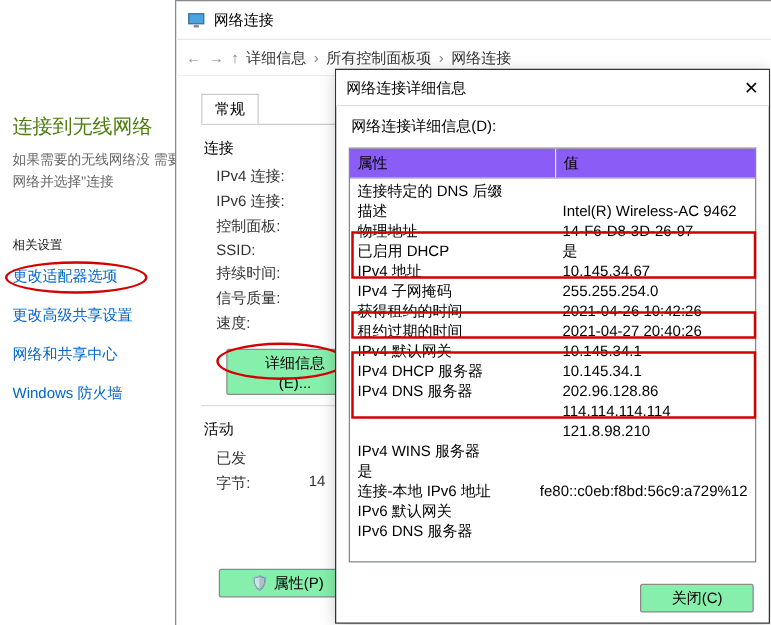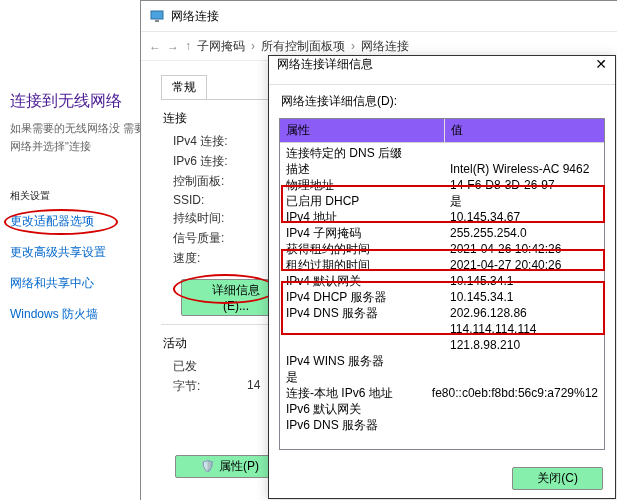--- a/index.html
+++ b/index.html
@@ -7,39 +7,39 @@
 .win1{position:absolute;left:140px;top:0;width:477px;height:500px;border:1px solid #888;background:#fff}
 .titlebar1{display:flex;align-items:center;height:30px;padding:0 8px;border-bottom:1px solid #e8e8e8}
 .tb-icon{width:16px;height:16px;margin-right:6px}
 .tb-title{font-size:12px;flex:1}
 .breadcrumb{display:flex;align-items:center;height:28px;padding:0 8px;gap:6px;color:#333;border-bottom:1px solid #eee}
 .bc-arrow{color:#888;cursor:pointer}
 .bc-nav{display:flex;align-items:center;gap:6px}
 .bc-sep{color:#888}
 .bc-seg{color:#333}
 .sidebar-left{position:absolute;left:0;top:65px;width:150px;padding:26px 10px 0 10px}
-.sl-head{font-size:16px;color:#4c1d95;margin-bottom:8px}
+.sl-head{font-size:16px;color:#4d7c0f;margin-bottom:8px}
 .sl-help{font-size:11px;color:#666;line-height:1.6}
 .sl-sec{font-size:10px;color:#1a1a1a;margin-top:34px;margin-bottom:10px}
 .sl-link{display:block;font-size:12px;color:#0066cc;margin-bottom:14px;cursor:pointer}
 .sl-link.ellipse{position:relative}
 .sl-link.ellipse::after{content:"";position:absolute;left:-6px;top:-4px;width:110px;height:22px;border:2px solid #d40000;border-radius:50%/50%}
 .panel{position:absolute;left:155px;top:65px;width:130px;padding:10px 6px}
 .tabset{display:flex;border-bottom:1px solid #ccc;margin-bottom:10px}
 .tab{padding:3px 10px;border:1px solid #ccc;border-bottom:none;background:#fff;font-size:12px}
 .sec-title{font-size:12px;margin:10px 0 6px 2px}
 .kv{display:flex;gap:4px;font-size:12px;margin:3px 0 3px 12px;color:#333}
 .kv .k{min-width:70px}
 .btn-wrap{margin:12px 0 6px 20px;position:relative}
 .btn-wrap::after{content:"";position:absolute;left:-8px;top:-5px;width:100px;height:26px;border:2px solid #d40000;border-radius:50%/50%}
 .win-btn{border:1px solid #8a8a8a;background:#86efac;padding:2px 24px;font-size:12px;cursor:pointer;border-radius:2px}
 .shield{margin-right:4px}
 .bottom-btns{position:absolute;left:175px;top:455px;display:flex;gap:20px}
 .dlg{position:absolute;left:268px;top:55px;width:346px;height:442px;border:1px solid #333;background:#fff;box-shadow:0 2px 12px rgba(0,0,0,.2)}
-.dlg-title{display:flex;align-items:flex-start;height:28px;padding:0 8px;font-size:12px;background:#fff;border-bottom:1px solid #e0e0e0}
+.dlg-title{display:flex;align-items:center;height:28px;padding:0 8px;font-size:12px;background:#fff;border-bottom:1px solid #e0e0e0}
 .dlg-title .x{margin-left:auto;cursor:pointer;font-size:14px;font-family:Arial}
 .dlg-sub{padding:8px 12px 4px;font-size:12px}
 .props{margin:4px 10px 0;border:1px solid #828790;height:330px;overflow:hidden}
 .props-head{display:flex;background:#8b5cf6;border-bottom:1px solid #d0d0d0}
 .ph{padding:3px 6px;font-size:12px}
 .ph.a{width:152px;border-right:1px solid #e0e0e0}
 .ph.b{flex:1}
 .props-body{padding:2px 0}
 .row{display:flex;font-size:12px;line-height:16px}
 .row .a{width:152px;padding:0 6px;white-space:nowrap;overflow:hidden;text-overflow:ellipsis}
@@ -71,21 +71,21 @@
             <rect x="6" y="12" width="4" height="2" fill="#888"></rect>
           </svg>
     </span>
     <span class="tb-title">网络连接</span>
   </div>
   <div class="breadcrumb">
     <span class="bc-arrow">←</span>
     <span class="bc-arrow">→</span>
     <span class="bc-arrow">↑</span>
     <span class="bc-nav">
-      <span class="bc-seg">子网掩码</span>
+      <span class="bc-seg">详细信息</span>
       <span class="bc-sep">›</span>
       <span class="bc-seg">所有控制面板项</span>
       <span class="bc-sep">›</span>
       <span class="bc-seg">网络连接</span>
     </span>
   </div>
 </div>
 
 <div class="panel">
   <div class="tabset">

